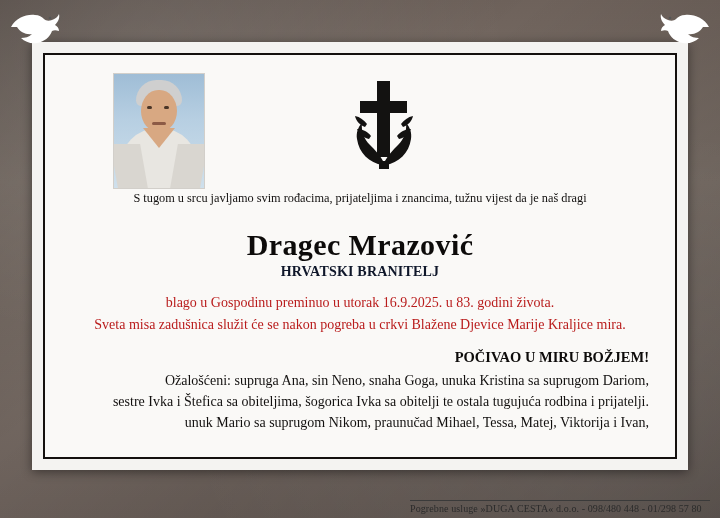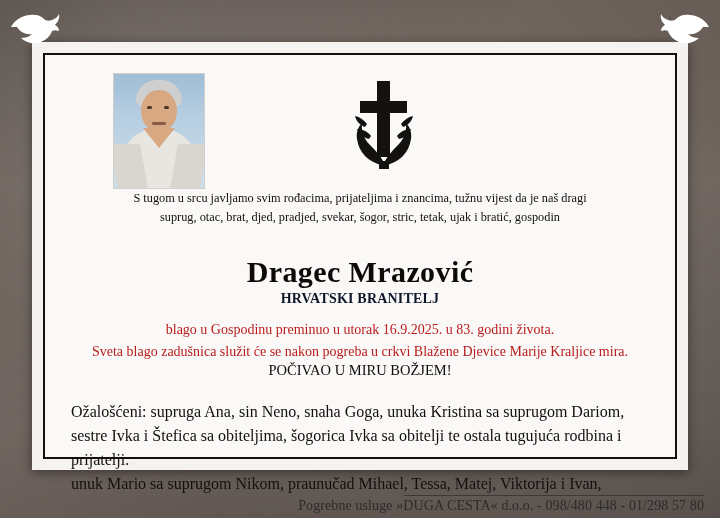--- a/index.html
+++ b/index.html
@@ -157,56 +157,56 @@
     line-height: 1.55;
     color: #12100f;
     margin-top: -6px;
   }
   .name {
     text-align: center;
     font-size: 30px;
     font-weight: bold;
     letter-spacing: 0.4px;
     color: #0d0b0a;
-    margin-top: 28px;
+    margin-top: 20px;
   }
   .subtitle {
     text-align: center;
     font-size: 14px;
     font-weight: bold;
     color: #0f172a;
     margin-top: 2px;
     letter-spacing: 0.2px;
   }
   .body-lines {
     text-align: center;
     font-size: 14px;
     line-height: 1.55;
     color: #b91c1c;
     margin-top: 12px;
   }
   .motto {
-    text-align: center;
+    text-align: right;
     font-size: 14.5px;
-    font-weight: normal;
+    font-weight: bold;
     color: #0d0b0a;
-    margin-top: 0;
+    margin-top: 14px;
   }
   .mourners {
-    text-align: left;
-    font-size: 16px;
+    text-align: right;
+    font-size: 14px;
     line-height: 1.5;
     color: #12100f;
-    margin-top: 21px;
+    margin-top: 4px;
   }
   .footer {
     position: absolute;
-    right: 16px;
+    right: 10px;
     bottom: 4px;
-    font-size: 14px;
+    font-size: 10px;
     color: #2b2b2b;
     letter-spacing: 0.1px;
     margin-top: 30px;
   }
   .footer .rule {
     display: block;
     border-top: 1px solid #3a3a3a;
     width: 300px;
     margin-left: auto;
     margin-bottom: 2px;
@@ -256,29 +256,28 @@
               <path d="M64 52 c5-2 9-6 10-11 -5 1-9 4-12 8 z" fill="#131211"></path>
               <path d="M30 64 c-5-1-10-5-12-10 6 0 11 3 14 7 z" fill="#131211"></path>
               <path d="M60 64 c5-1 10-5 12-10 -6 0-11 3-14 7 z" fill="#131211"></path>
               <rect x="40" y="86" width="10" height="8" fill="#131211"></rect>
             </svg>
           </div>
         </div>
 
         <div class="lead">
           <div>S tugom u srcu javljamo svim rođacima, prijateljima i znancima, tužnu vijest da je naš dragi</div>
-          <div>suprug, otac, brat, djed, pradjed, svekar, šogor, stric, tetak, ujak i bratić, gospodin</div>
         </div>
 
         <div class="name">Dragec Mrazović</div>
         <div class="subtitle">HRVATSKI BRANITELJ</div>
 
         <div class="body-lines">
           <div>blago u Gospodinu preminuo u utorak 16.9.2025. u 83. godini života.</div>
-          <div>Sveta blago zadušnica služit će se nakon pogreba u crkvi Blažene Djevice Marije Kraljice mira.</div>
+          <div>Sveta misa zadušnica služit će se nakon pogreba u crkvi Blažene Djevice Marije Kraljice mira.</div>
         </div>
 
         <div class="motto">POČIVAO U MIRU BOŽJEM!</div>
 
         <div class="mourners">
           <div>Ožalošćeni: supruga Ana, sin Neno, snaha Goga, unuka Kristina sa suprugom Dariom,</div>
           <div>sestre Ivka i Štefica sa obiteljima, šogorica Ivka sa obitelji  te ostala tugujuća rodbina i prijatelji.</div>
           <div>unuk Mario sa suprugom Nikom, praunučad Mihael, Tessa, Matej, Viktorija i Ivan,</div>
         </div>
 

